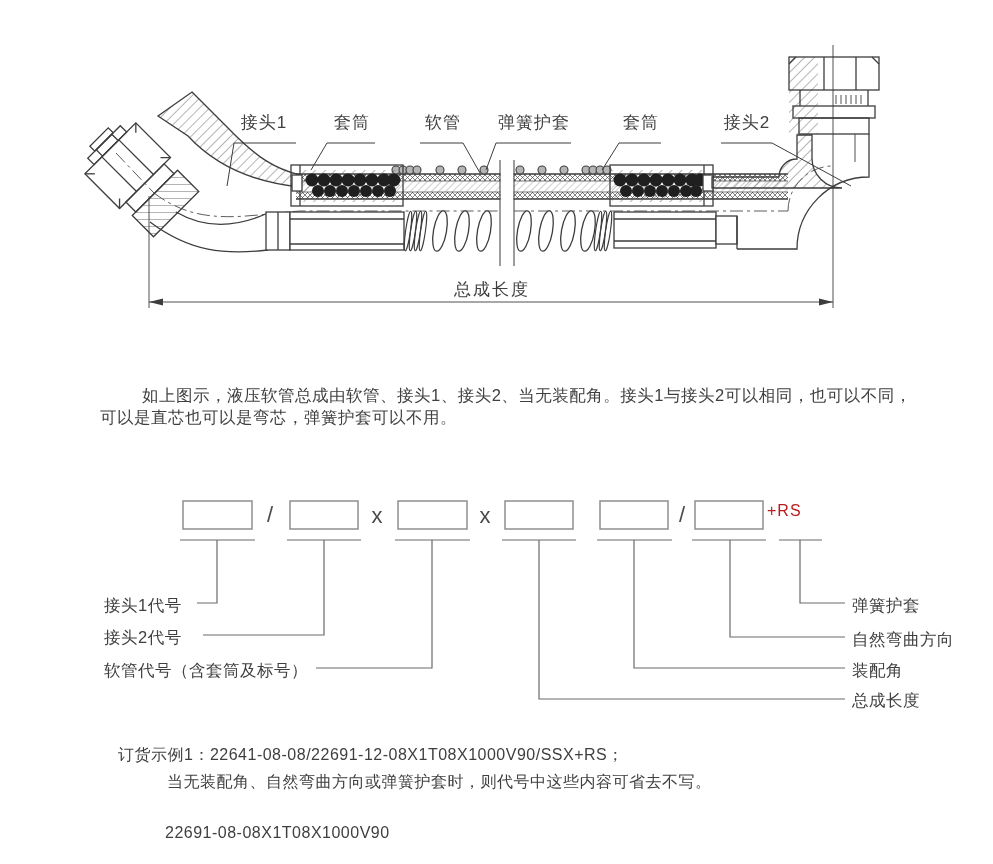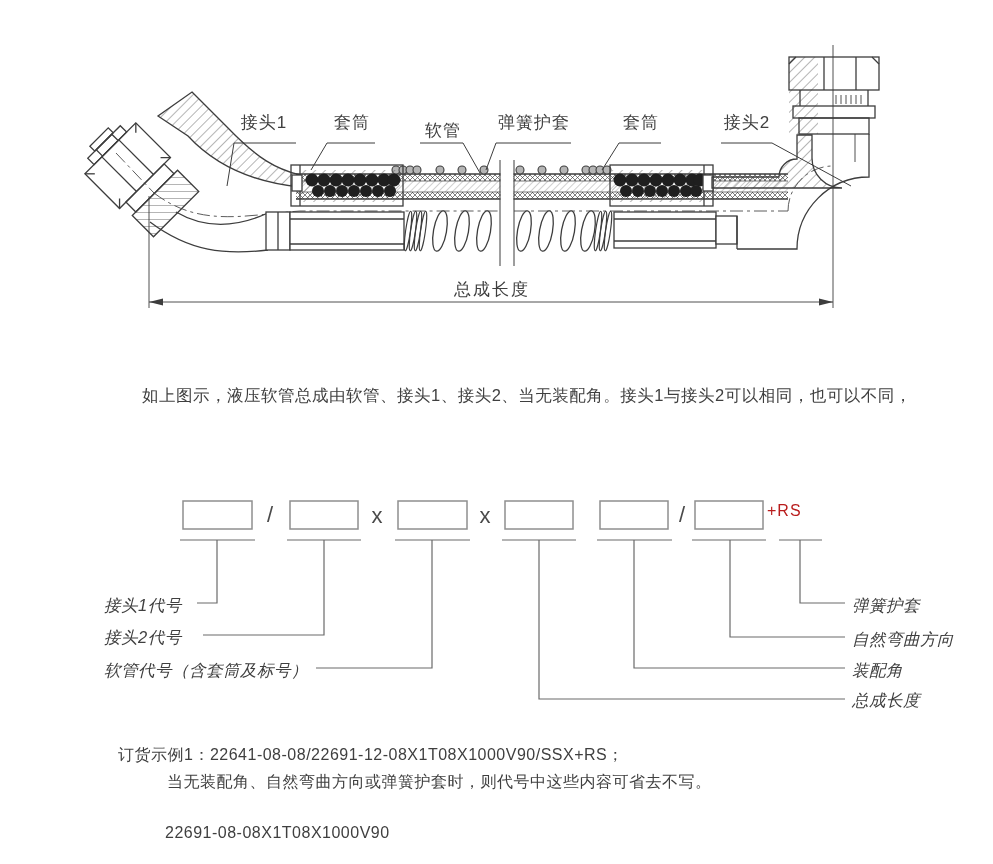--- a/index.html
+++ b/index.html
@@ -4,21 +4,21 @@
 <style>
   html,body{margin:0;padding:0;background:#ffffff;}
   body{width:993px;height:864px;position:relative;overflow:hidden;
        font-family:"Liberation Sans","DejaVu Sans",sans-serif;color:#3f3f3f;}
   #page{position:absolute;inset:0;width:993px;height:864px;}
   svg{position:absolute;left:0;top:0;}
   .t{position:absolute;white-space:nowrap;color:#3f3f3f;}
   .part-lbl{font-size:17px;transform:translateX(-50%);letter-spacing:1px;}
   .dim-lbl{font-size:17px;transform:translateX(-50%);letter-spacing:2px;}
   .para{font-size:16.5px;letter-spacing:0.5px;}
-  .code-lbl{font-size:16.5px;letter-spacing:0.5px;font-style:italic;}
+  .code-lbl{font-size:16.5px;letter-spacing:0.5px;}
   .sep{font-size:22px;color:#4a4a4a;transform:translateX(-50%);}
   .suffix{font-size:16px;color:#b91c1c;letter-spacing:1px;}
   .ex{font-size:16px;letter-spacing:0.5px;}
 </style>
 </head>
 <body>
 
 <div id="page">
 
 <svg width="993" height="864" viewBox="0 0 993 864">
@@ -250,28 +250,29 @@
       <path d="M 539 540 L 539 699 L 845 699"></path>
       <path d="M 634 540 L 634 668 L 845 668"></path>
       <path d="M 730 540 L 730 637 L 845 637"></path>
       <path d="M 800 540 L 800 603 L 845 603"></path>
     </g>
   </g>
 </svg>
 
 <span class="t part-lbl" style="left:264px;top:111px">接头1</span>
 <span class="t part-lbl" style="left:352px;top:111px">套筒</span>
-<span class="t part-lbl" style="left:443px;top:119px">软管</span>
+<span class="t part-lbl" style="left:443px;top:111px">软管</span>
 <span class="t part-lbl" style="left:534px;top:111px">弹簧护套</span>
 <span class="t part-lbl" style="left:641px;top:111px">套筒</span>
 <span class="t part-lbl" style="left:747px;top:111px">接头2</span>
 
 <span class="t dim-lbl" style="left:492px;top:278px">总成长度</span>
 
 <span class="t para" style="left:142px;top:385px">如上图示，液压软管总成由软管、接头1、接头2、当无装配角。接头1与接头2可以相同，也可以不同，</span>
+<span class="t para" style="left:100px;top:407px">可以是直芯也可以是弯芯，弹簧护套可以不用。</span>
 
 <span class="t sep" style="left:270px;top:502px">/</span>
 <span class="t sep" style="left:377px;top:503px">x</span>
 <span class="t sep" style="left:485px;top:503px">x</span>
 <span class="t sep" style="left:682px;top:502px">/</span>
 <span class="t suffix" style="left:767px;top:502px">+RS</span>
 
 <span class="t code-lbl" style="left:104px;top:595px">接头1代号</span>
 <span class="t code-lbl" style="left:104px;top:627px">接头2代号</span>
 <span class="t code-lbl" style="left:104px;top:660px">软管代号（含套筒及标号）</span>

